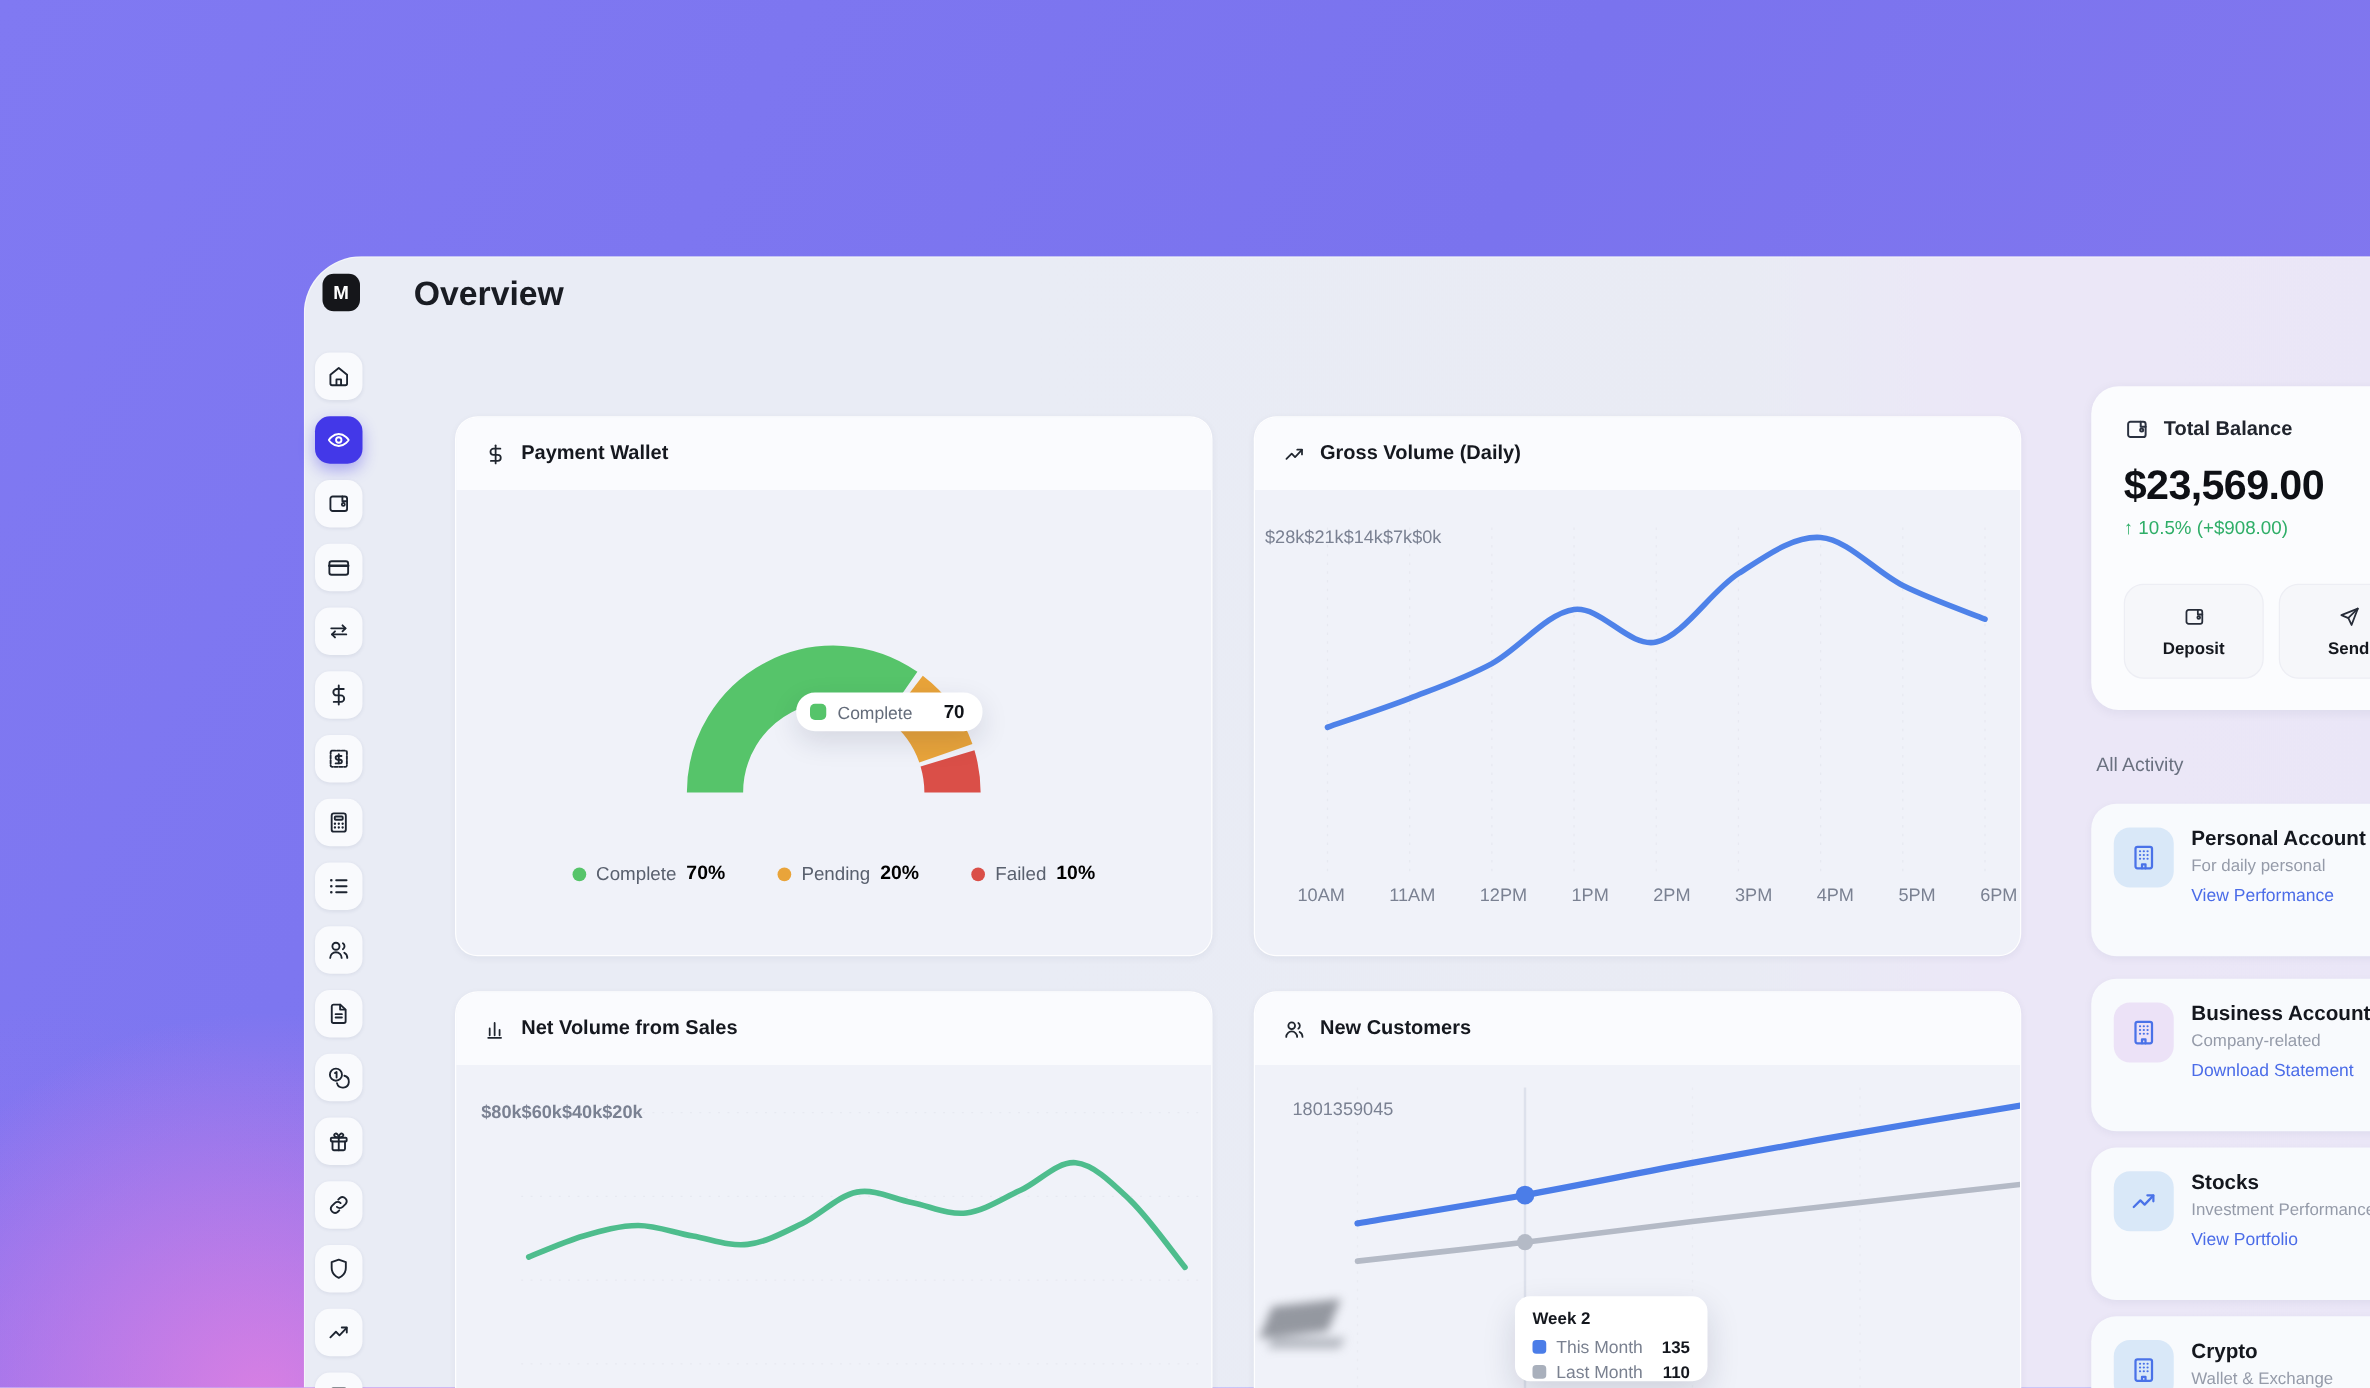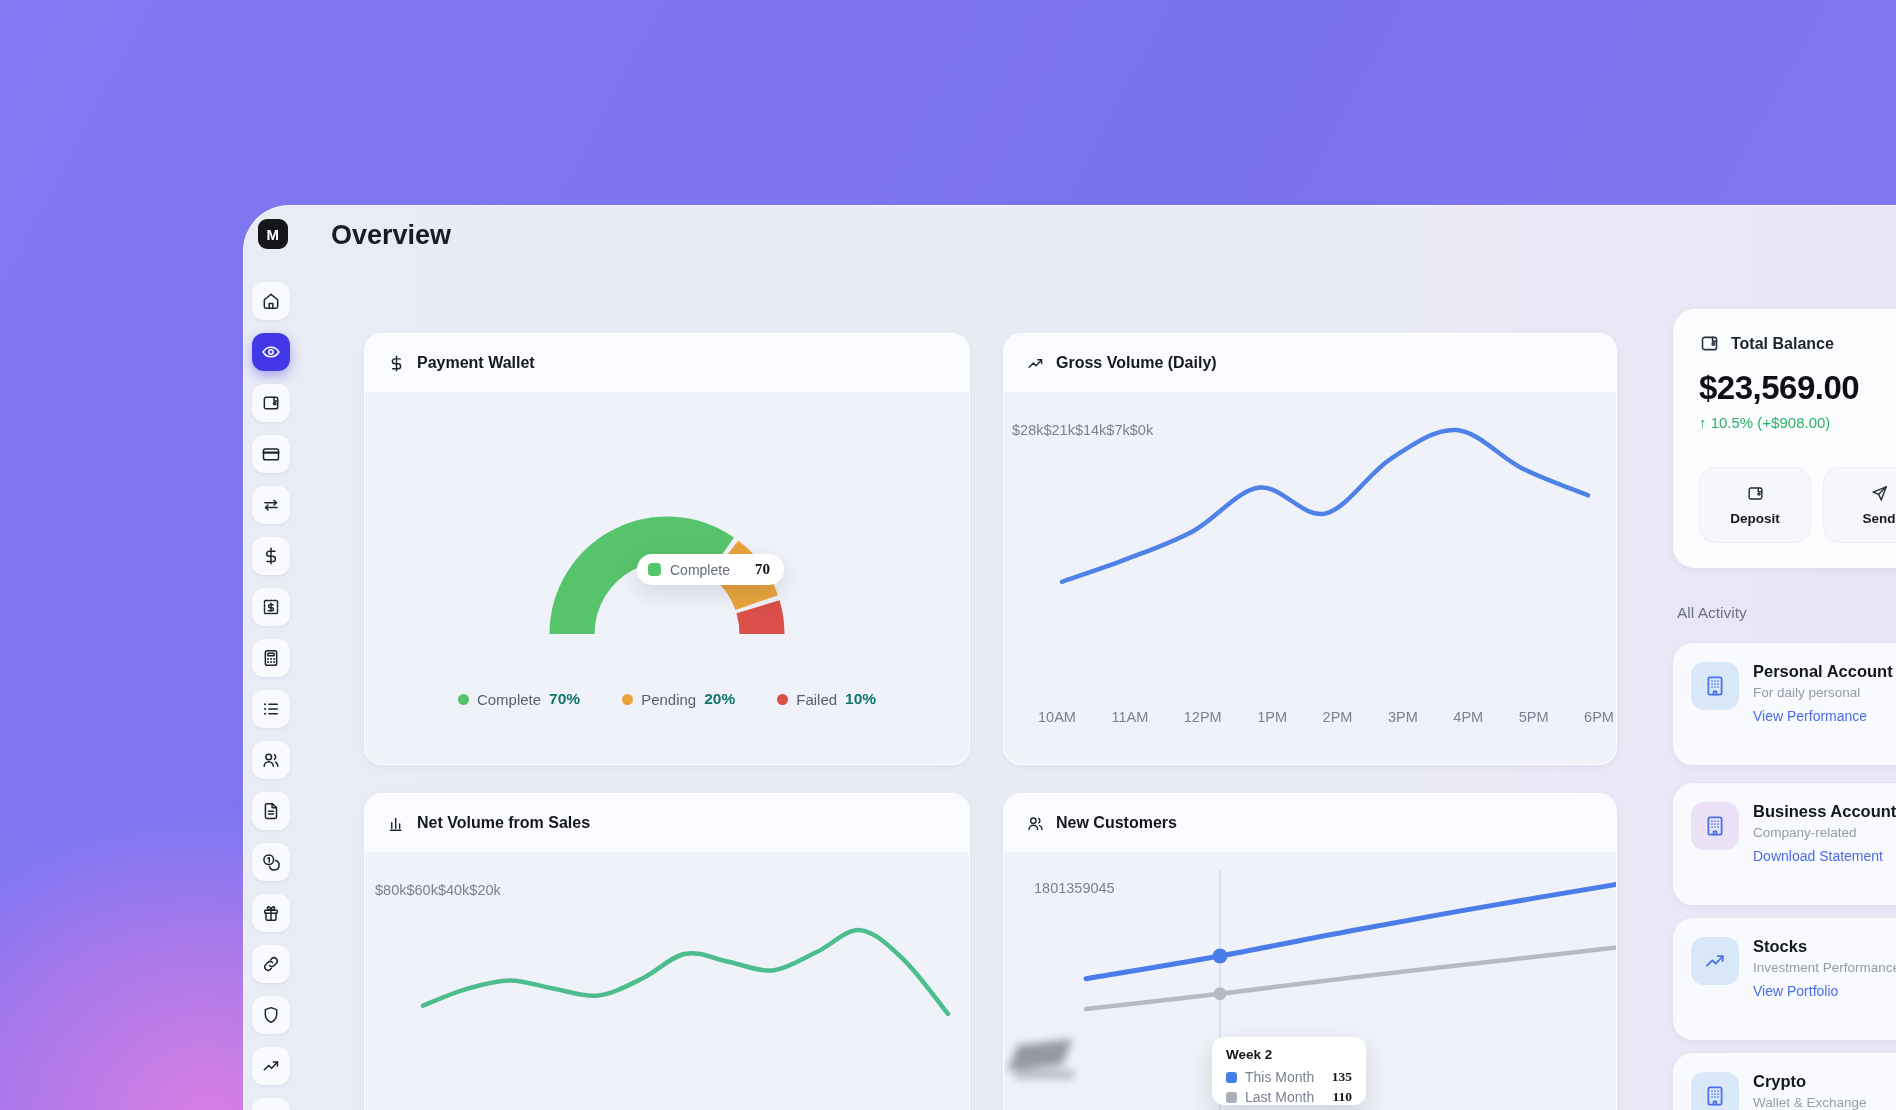--- a/index.html
+++ b/index.html
@@ -33,34 +33,34 @@
   .card header svg{width:19px;height:19px;color:#20262f;}
   .cbody{position:absolute;left:0;right:0;top:58px;bottom:0;overflow:hidden;border-radius:0 0 17px 17px;}
   .card-payment{left:120px;top:127px;width:604px;height:430px;}
   .card-gross{left:759px;top:127px;width:612px;height:430px;}
   .card-net{left:120px;top:587px;width:604px;height:430px;}
   .card-cust{left:759px;top:587px;width:612px;height:430px;}
   svg.chart{position:absolute;left:0;top:0;}
   .ylabels{position:absolute;display:flex;flex-direction:row;justify-content:space-between;
     text-align:right;color:#7a8192;font-size:14.5px;line-height:18px;}
   .xlabels{position:absolute;display:flex;justify-content:space-between;color:#7a8192;font-size:14.5px;}
-  .mono{font-family:Liberation Serif, serif;}
+  .mono{font-family:Liberation Sans, sans-serif;}
   
   .gtooltip{position:absolute;left:272px;top:162px;background:#fff;border-radius:15px;
     box-shadow:0 8px 22px rgba(20,30,60,.13);padding:7px 14px 7px 11px;display:flex;
     align-items:center;gap:9px;}
   .gtooltip .sw{width:13px;height:13px;border-radius:4px;}
   .gtooltip .lbl{font-size:14px;color:#646c7a;}
   .gtooltip .val{font-size:15px;font-weight:700;color:#101318;margin-left:16px;}
   .legend{position:absolute;left:0;right:0;top:298px;display:flex;justify-content:center;
     gap:42px;align-items:center;}
   .litem{display:flex;align-items:center;gap:8px;}
   .ldot{width:11px;height:11px;border-radius:50%;}
   .llbl{font-size:15px;color:#59606e;}
-  .lval{font-size:15.5px;font-weight:700;color:#0f766e;}
+  .lval{font-size:15.5px;font-weight:700;color:#000000;}
   
   .ctooltip{position:absolute;left:208px;top:138px;background:#fff;border-radius:12px;
     box-shadow:0 10px 26px rgba(20,30,60,.15);padding:10px 14px 0;min-width:126px;z-index:3;margin-top:47px;}
   .cttl{font-size:13.5px;font-weight:700;color:#14171e;margin-bottom:7px;}
   .trow{display:flex;align-items:center;gap:8px;margin-top:4px;}
   .tsq{width:11px;height:11px;border-radius:3px;flex:none;}
   .tlbl{font-size:14px;color:#7a8190;}
   .tval{font-size:13.5px;font-weight:700;color:#14171e;margin-left:auto;}
   .smudge{position:absolute;left:2px;top:184px;width:80px;height:54px;filter:blur(4px);opacity:.55;z-index:2;}
   .smudge::before{content:'';position:absolute;left:8px;top:6px;width:52px;height:26px;
@@ -341,21 +341,21 @@
         <span>Net Volume from Sales</span>
       </header>
       <div class="cbody">
         <svg id="net-svg" class="chart" width="604" height="330">
             <path d="M 52 38 L 596 38" stroke="#e7e9f1" stroke-width="1" fill="none" stroke-linecap="butt" stroke-dasharray="1.5 6"></path>
             <path d="M 52 105 L 596 105" stroke="#e7e9f1" stroke-width="1" fill="none" stroke-linecap="butt" stroke-dasharray="1.5 6"></path>
             <path d="M 52 172 L 596 172" stroke="#e7e9f1" stroke-width="1" fill="none" stroke-linecap="butt" stroke-dasharray="1.5 6"></path>
             <path d="M 52 239 L 596 239" stroke="#e7e9f1" stroke-width="1" fill="none" stroke-linecap="butt" stroke-dasharray="1.5 6"></path>
             <path d="M 58.0 153.6 C 65.3 150.8 87.2 141.0 101.8 136.8 C 116.3 132.6 130.9 128.4 145.5 128.4 C 160.1 128.4 174.7 134.3 189.3 136.8 C 203.8 139.3 218.4 145.2 233.0 143.5 C 247.6 141.9 262.2 133.8 276.8 126.8 C 291.3 119.8 305.9 104.4 320.5 101.7 C 335.1 98.9 349.7 107.2 364.3 110.0 C 378.8 112.8 393.4 120.1 408.0 118.4 C 422.6 116.7 437.2 106.7 451.8 100.0 C 466.3 93.3 480.9 76.8 495.5 78.2 C 510.1 79.6 524.7 94.4 539.3 108.3 C 553.8 122.3 575.7 153.0 583.0 161.9" stroke="#4ebd8d" stroke-width="4.5" fill="none" stroke-linecap="round"></path>
           </svg>
-        <div class="ylabels" id="net-ylabels" style="left:10px;top:29px;height:219px;width:60px;">
+        <div class="ylabels" id="net-ylabels" style="left:20px;top:29px;height:219px;width:60px;font-weight:bold;">
             <span>$80k</span>
             <span>$60k</span>
             <span>$40k</span>
             <span>$20k</span>
           </div>
       </div>
     </section>
 
     <section class="card card-cust">
       <header>

